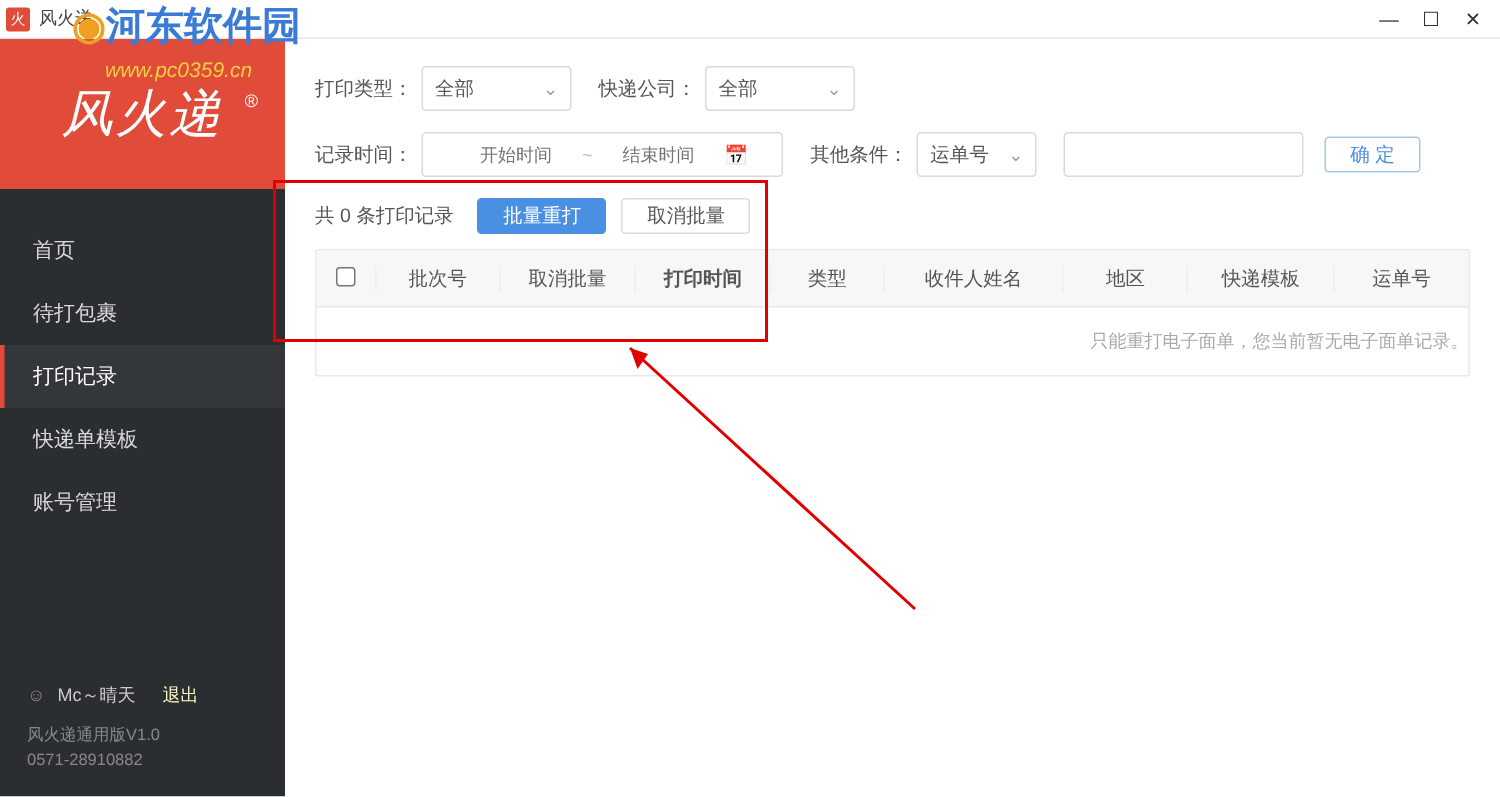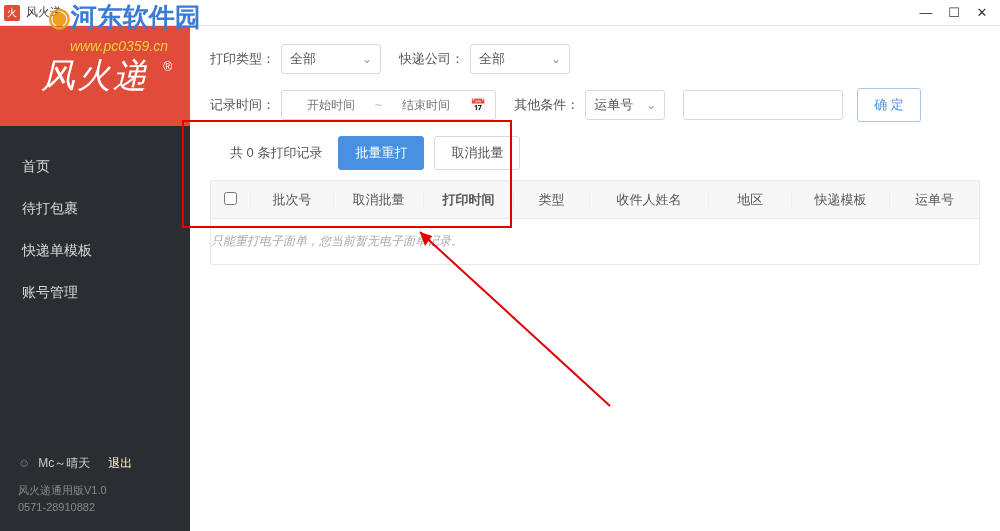--- a/index.html
+++ b/index.html
@@ -33,41 +33,41 @@
 .logout { color: #fef9c3; cursor: pointer; }
 .ver { color: #888; line-height: 1.6; font-size: 11px; }
 
 .main { flex: 1; padding: 18px 20px; background: #fff; position: relative; }
 
 .filter-row { display: flex; align-items: center; margin-bottom: 14px; font-size: 13px; color: #555; }
 .filter-label { margin-right: 6px; }
 .select, .input, .date-input { height: 30px; border: 1px solid #d9d9d9; border-radius: 3px; padding: 0 8px; font-size: 13px; color: #555; background: #fff; display:flex; align-items:center; position:relative; }
 .select { min-width: 100px; margin-right: 18px; cursor: pointer; justify-content: space-between; }
 .select::after { content: "⌄"; color: #999; margin-left: 10px; font-size: 12px; }
-.date-range { display: flex; align-items: center; border: 1px solid #d9d9d9; border-radius: 3px; height: 30px; margin-right: 18px; padding: 0 9px; cursor:pointer; }
+.date-range { display: flex; align-items: center; border: 1px solid #d9d9d9; border-radius: 3px; height: 30px; margin-right: 18px; padding: 0 22px; cursor:pointer; }
 .date-input-inner { border: none; width: 80px; text-align: center; font-size: 12px; color: #bbb; outline:none; }
 .date-sep { color: #bbb; padding: 0 4px; font-size:12px; }
 .cal-icon { color: #bbb; font-size: 13px; margin-left: 4px; }
 .text-input { height: 30px; border: 1px solid #d9d9d9; border-radius: 3px; padding: 0 8px; width: 160px; margin-right: 14px; font-size:13px; }
-.btn { height: 34px; padding: 0 16px; border-radius: 3px; font-size: 13px; cursor: pointer; display: inline-flex; align-items: center; border: 1px solid #d9d9d9; background: #fff; color: #555; }
+.btn { height: 24px; padding: 0 16px; border-radius: 3px; font-size: 13px; cursor: pointer; display: inline-flex; align-items: center; border: 1px solid #d9d9d9; background: #fff; color: #555; }
 .btn-primary-outline { color: #4a90e2; border-color: #a7c7e8; }
 .btn-primary { background: #4a90e2; color: #fff; border-color: #4a90e2; }
 
 .summary-row { display: flex; align-items: center; margin-top: 10px; margin-bottom: 10px; font-size: 13px; color: #555; }
-.summary-text { margin-right: 16px; margin-left: 20px; }
+.summary-text { margin-right: 16px; }
 .action-btn { margin-right: 10px; }
 
 .table { border: 1px solid #e8e8e8; border-radius: 2px; }
 .thead { display: flex; background: #f7f7f7; height: 38px; align-items: center; border-bottom: 1px solid #e8e8e8; }
 .th { font-size: 13px; color: #555; text-align: center; border-right: 1px solid #eee; padding: 0 4px; }
 .th:last-child { border-right: none; }
 .th-check { width: 40px; }
 .th-check input { }
 .w1 { flex: 1; } .w2 { flex: 1.1; } .w3 { flex: 1.1; font-weight: bold; } .w4 { flex: 0.9; } .w5 { flex: 1.5; } .w6 { flex: 1; } .w7 { flex: 1.2; } .w8 { flex: 1.1; }
-.tbody-empty { text-align: left; color: #aaa; font-size: 12px; padding: 14px 0; font-style: italic; }
+.tbody-empty { text-align: right; color: #aaa; font-size: 12px; padding: 14px 0; }
 
 .red-box { position: absolute; border: 2px solid #e00000; pointer-events: none; }
 .red-arrow { position: absolute; pointer-events: none; }
 </style>
 </head>
 <body>
 
 <div class="titlebar">
   <div class="titlebar-icon">火</div>
   <div class="titlebar-title">风火递</div>
@@ -85,20 +85,21 @@
 
 <div class="app">
   <div class="sidebar">
     <div class="logo-area">
       <div class="logo-text">风火递</div>
       <div class="logo-r">®</div>
     </div>
     <div class="nav">
       <div class="nav-item"><span>首页</span></div>
       <div class="nav-item"><span>待打包裹</span></div>
+      <div class="nav-item active"><span>打印记录</span></div>
       <div class="nav-item"><span>快递单模板</span></div>
       <div class="nav-item"><span>账号管理</span></div>
     </div>
     <div class="sidebar-footer">
       <div class="user-row">
         <span class="user-icon">☺</span>
         <span class="user-name">Mc～晴天</span>
         <span class="logout">退出</span>
       </div>
       <div class="ver">风火递通用版V1.0</div>

